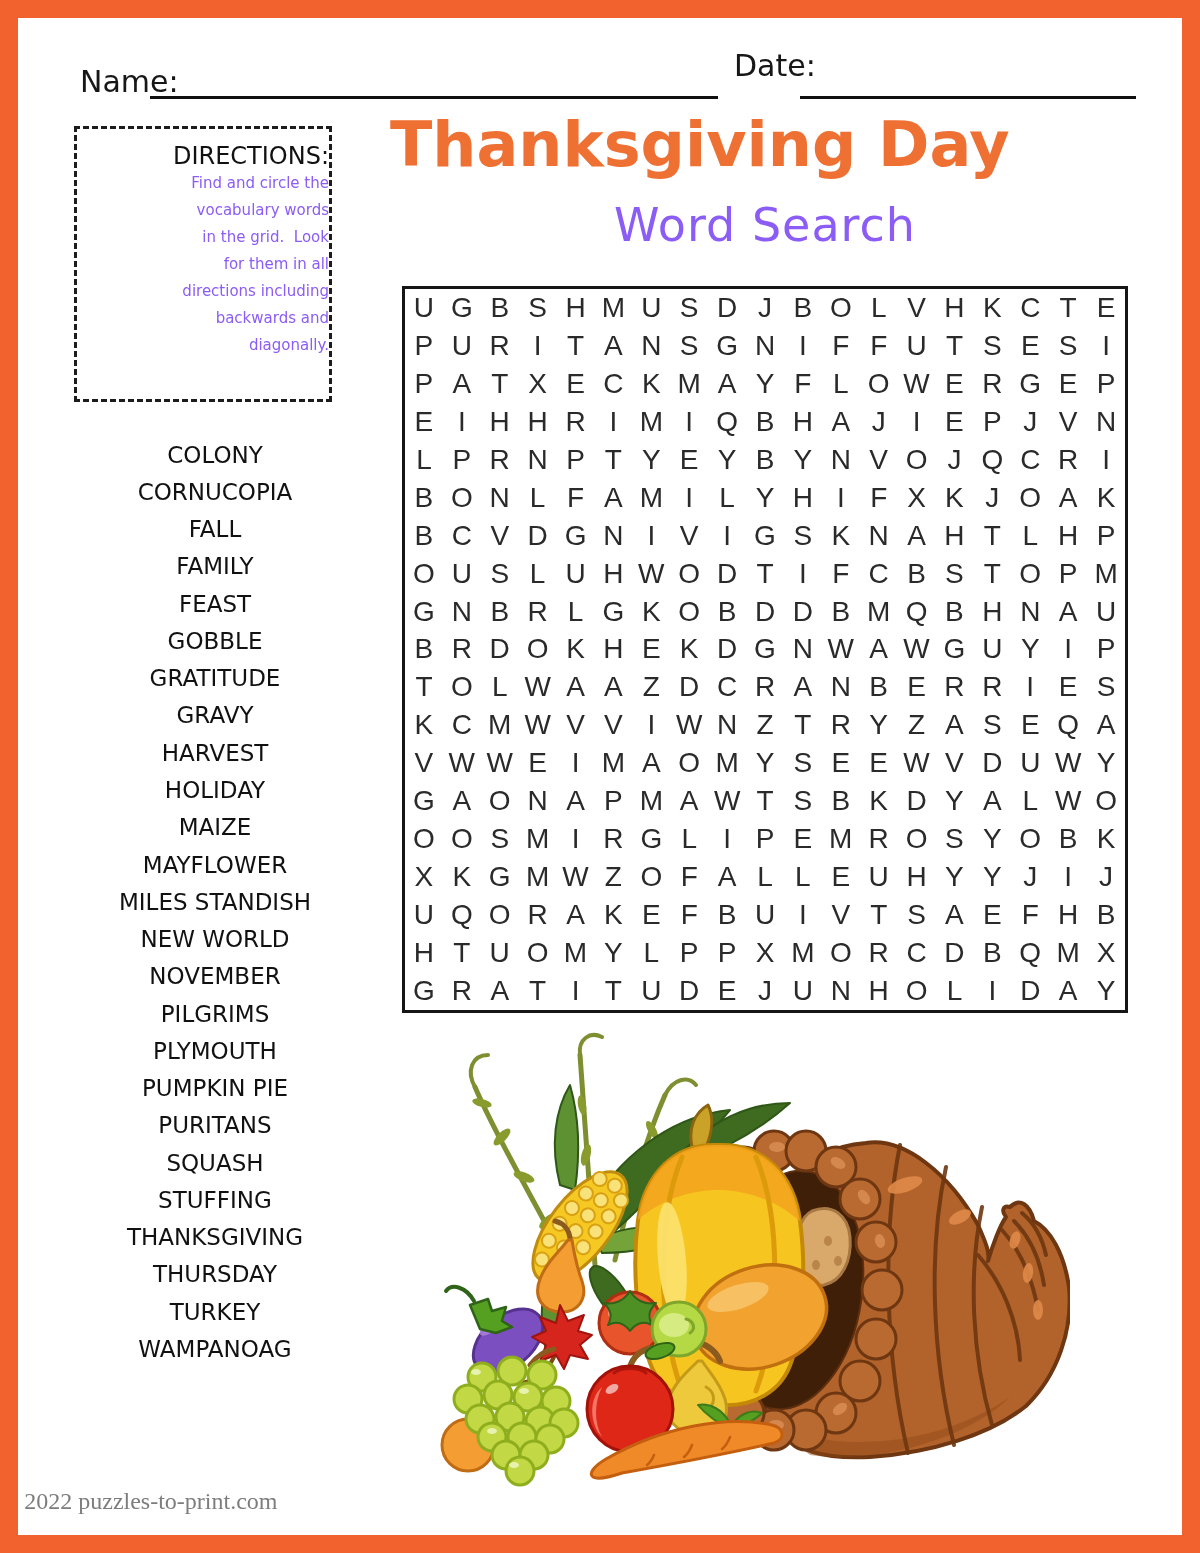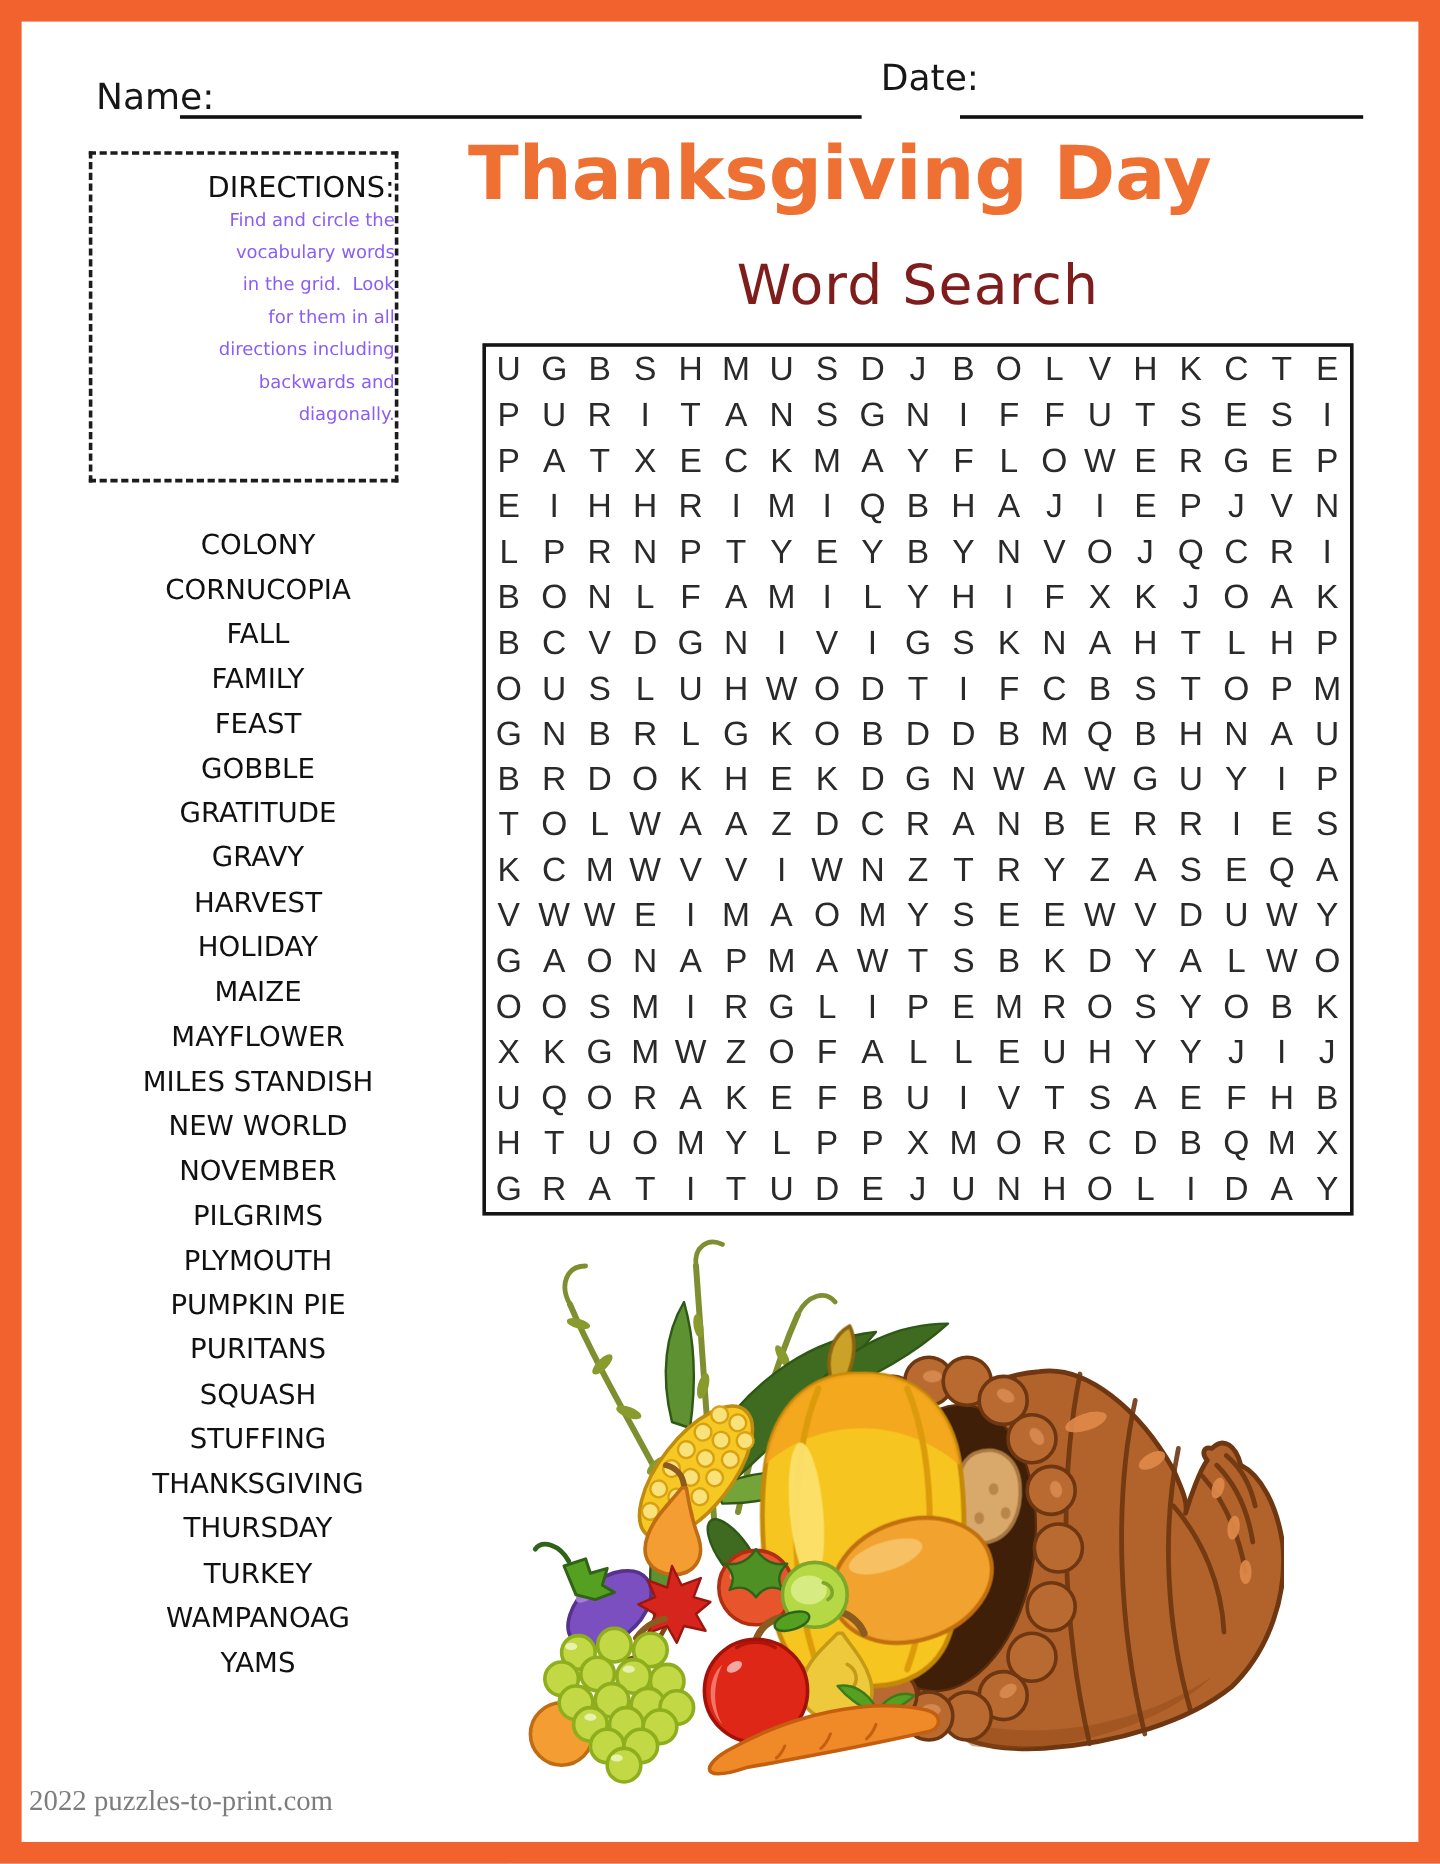--- a/index.html
+++ b/index.html
@@ -7,22 +7,22 @@
         font-family:"DejaVu Sans",sans-serif;}
   .frame{position:absolute;inset:0;border:18px solid #F2622E;pointer-events:none;z-index:50;}
   .label{position:absolute;font-size:30px;color:#171717;}
   .blank-line{position:absolute;border-top:3px solid #101010;height:0;}
   .directions-box{position:absolute;left:74px;top:126px;width:258px;height:276px;
         border:3px dashed #1c1c1c;box-sizing:border-box;text-align:right;padding-top:13px;}
   .directions-heading{font-size:24px;color:#111;}
   .directions-body{font-size:15px;line-height:27px;color:#8b5cf6;white-space:pre-wrap;}
   .title{position:absolute;left:390px;top:108px;width:750px;
         font-size:62px;font-weight:bold;color:#EF7033;letter-spacing:0px;}
-  .subtitle{position:absolute;left:390px;top:210px;width:750px;text-align:center;
-        font-size:46px;color:#7f1d1d;letter-spacing:1px;}
+  .subtitle{position:absolute;left:390px;top:198px;width:750px;text-align:center;
+        font-size:46px;color:#8b5cf6;letter-spacing:1px;}
   .ws-grid{position:absolute;left:402px;top:286px;width:726px;height:727px;
         border:3px solid #151515;box-sizing:border-box;display:grid;
         grid-template-columns:repeat(19,1fr);grid-template-rows:repeat(19,1fr);
         font-family:"Liberation Sans",sans-serif;font-size:28px;color:#2a2a2a;}
   .ws-grid .cell{display:flex;align-items:center;justify-content:center;}
   .word-list{position:absolute;left:58px;top:436px;width:314px;}
   .word-list .word{height:37.27px;display:flex;align-items:center;justify-content:center;
         font-size:23px;color:#111;}
   .illustration{position:absolute;left:430px;top:1025px;width:640px;height:470px;}
   .footer{position:absolute;left:0;top:1488px;width:1200px;text-align:left;
@@ -435,21 +435,20 @@
       <div class="word">PILGRIMS</div>
       <div class="word">PLYMOUTH</div>
       <div class="word">PUMPKIN PIE</div>
       <div class="word">PURITANS</div>
       <div class="word">SQUASH</div>
       <div class="word">STUFFING</div>
       <div class="word">THANKSGIVING</div>
       <div class="word">THURSDAY</div>
       <div class="word">TURKEY</div>
       <div class="word">WAMPANOAG</div>
-      <div class="word">YAMS</div>
     </div>
 
   <svg class="illustration" viewBox="0 0 640 470" xmlns="http://www.w3.org/2000/svg">
     <g stroke-linejoin="round" stroke-linecap="round">
 
       <g fill="none" stroke="#7E8F31" stroke-width="5">
         <path d="M140,245 C110,185 70,120 45,62"></path>
         <path d="M45,62 C36,46 42,30 58,30" stroke-width="4"></path>
         <path d="M165,240 C160,170 155,100 150,30"></path>
         <path d="M150,30 C148,14 160,6 172,12" stroke-width="4"></path>

